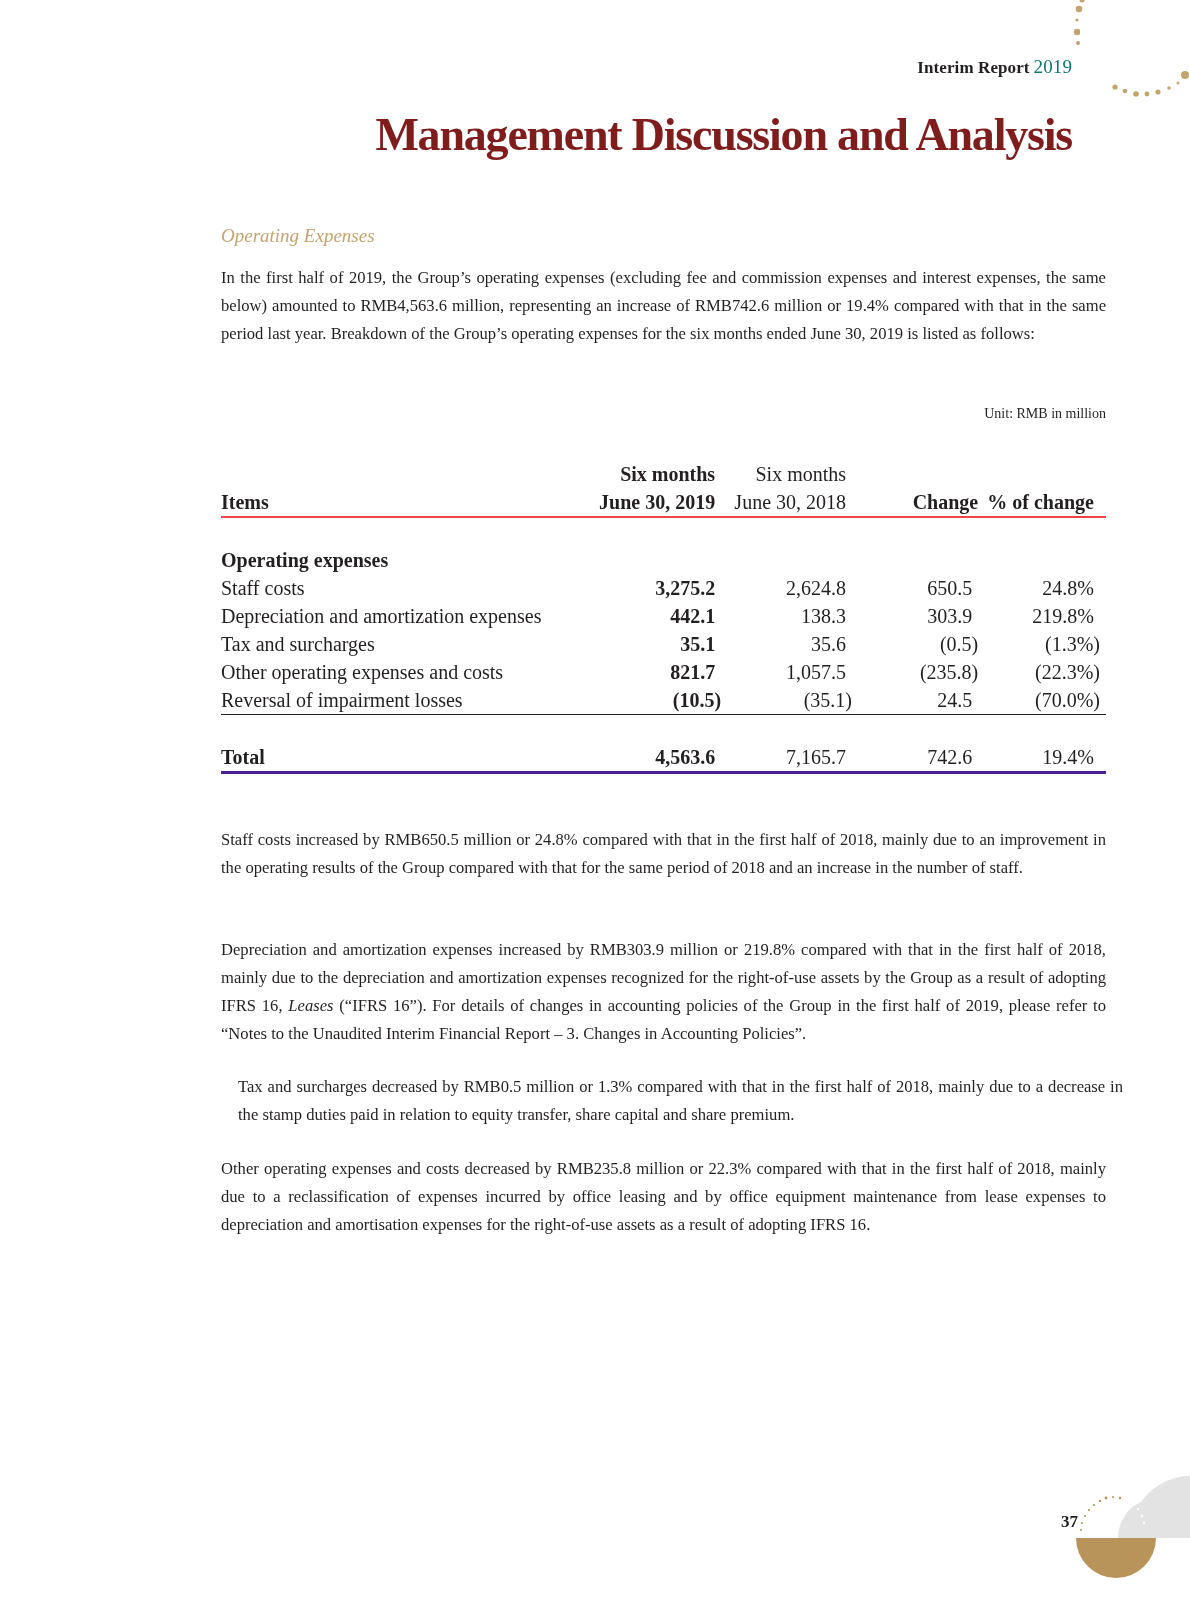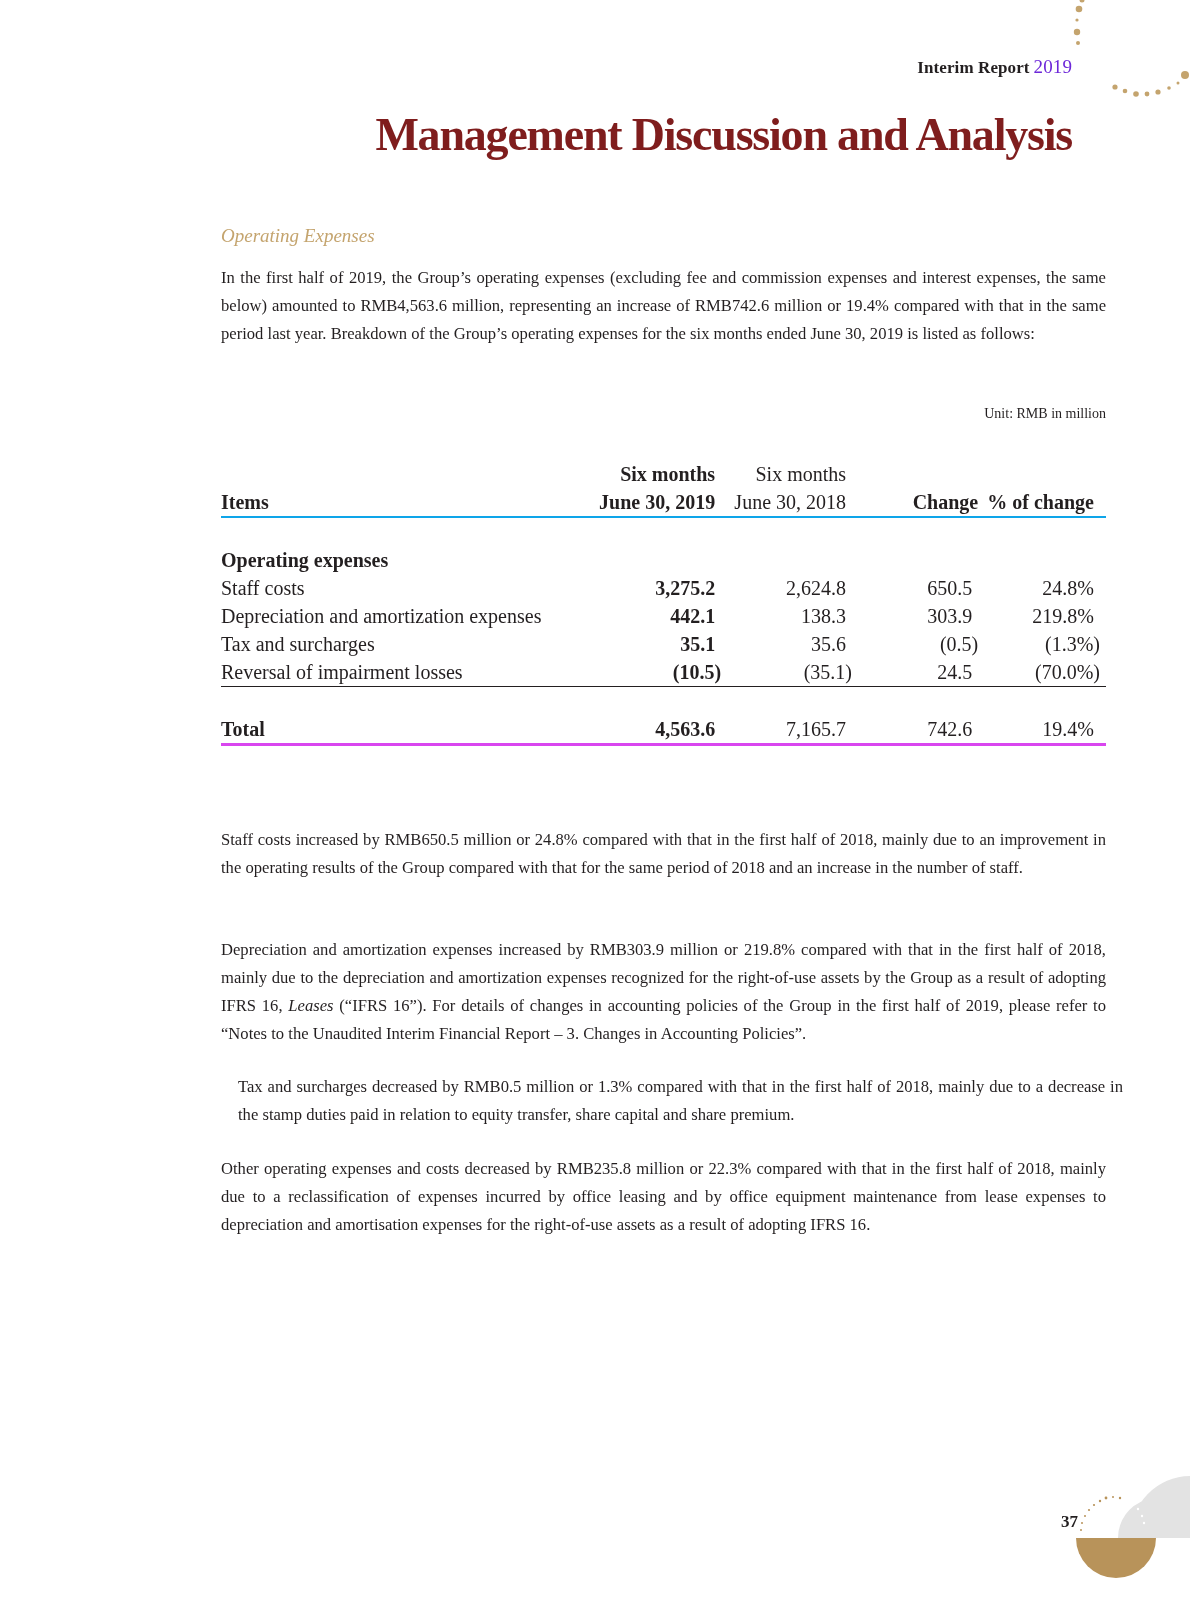--- a/index.html
+++ b/index.html
@@ -20,21 +20,21 @@
     .running-head {
       position: absolute;
       right: 118px;
       top: 56px;
       font-size: 17px;
       font-weight: bold;
       letter-spacing: 0.1px;
     }
     .running-head .year {
       font-weight: normal;
-      color: #6d28d9;
+      color: #0f766e;
       font-size: 19px;
       margin-left: 4px;
     }
     .page-title {
       position: absolute;
       right: 118px;
       top: 108px;
       font-size: 46px;
       font-weight: bold;
       color: #7f1d1d;
@@ -89,25 +89,25 @@
       line-height: 28px;
       vertical-align: bottom;
     }
     .col-item { width: 380px; text-align: left; }
     .col-cy { width: 140px; text-align: right; padding-right: 6px !important; }
     .col-py { width: 130px; text-align: right; padding-right: 6px !important; }
     .col-ch { width: 125px; text-align: right; }
     .col-pct { width: 120px; text-align: right; padding-right: 12px !important; }
     .b { font-weight: bold; }
     .hdr-row td { height: 27px; line-height: 27px; }
-    .hdr-last td { border-bottom: 2px solid #0ea5e9; }
+    .hdr-last td { border-bottom: 2px solid #ef4444; }
     .spacer td { height: 34px; }
     .last-item td { border-bottom: 1.5px solid #231f20; }
     .spacer2 td { height: 32px; }
-    .total-row td { border-bottom: 3px solid #d946ef; margin-top: 44px; }
+    .total-row td { border-bottom: 3px solid #4c1d95; margin-top: 44px; }
     .paren { padding-right: 0 !important; }
     .pct-paren { padding-right: 6px !important; }
 
     .p1 { top: 826px; }
     .p2 { top: 936px; }
     .p3 { top: 1073px; margin-left: 17px; }
     .p4 { top: 1155px; }
 
     .page-number {
       position: absolute;
@@ -189,20 +189,27 @@
     <td class="col-py">138.3</td>
     <td class="col-ch" style="padding-right:6px">303.9</td>
     <td class="col-pct">219.8%</td>
   </tr>
   <tr>
     <td class="col-item">Tax and surcharges</td>
     <td class="col-cy b">35.1</td>
     <td class="col-py">35.6</td>
     <td class="col-ch">(0.5)</td>
     <td class="col-pct pct-paren">(1.3%)</td>
+  </tr>
+  <tr>
+    <td class="col-item">Other operating expenses and costs</td>
+    <td class="col-cy b">821.7</td>
+    <td class="col-py">1,057.5</td>
+    <td class="col-ch">(235.8)</td>
+    <td class="col-pct pct-paren">(22.3%)</td>
   </tr>
   <tr class="last-item">
     <td class="col-item">Reversal of impairment losses</td>
     <td class="col-cy b paren">(10.5)</td>
     <td class="col-py paren">(35.1)</td>
     <td class="col-ch" style="padding-right:6px">24.5</td>
     <td class="col-pct pct-paren">(70.0%)</td>
   </tr>
   <tr class="spacer2">
         <td colspan="5"></td>

